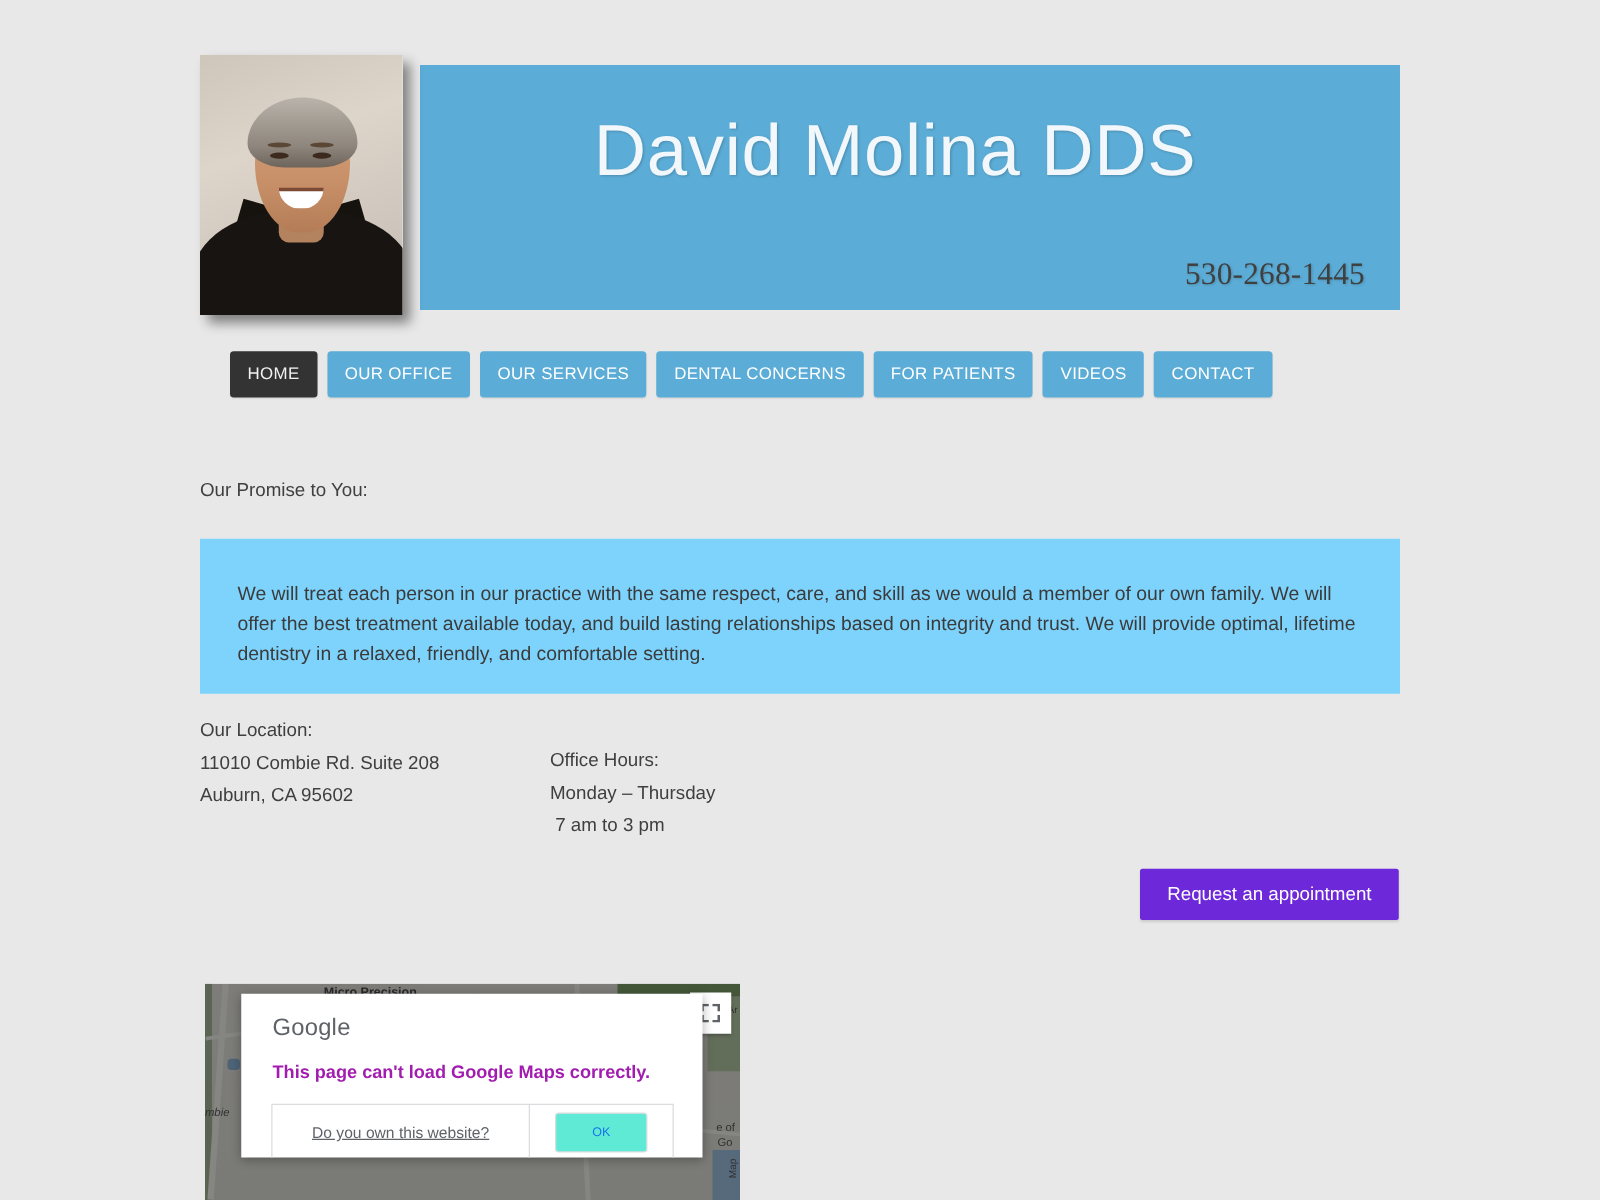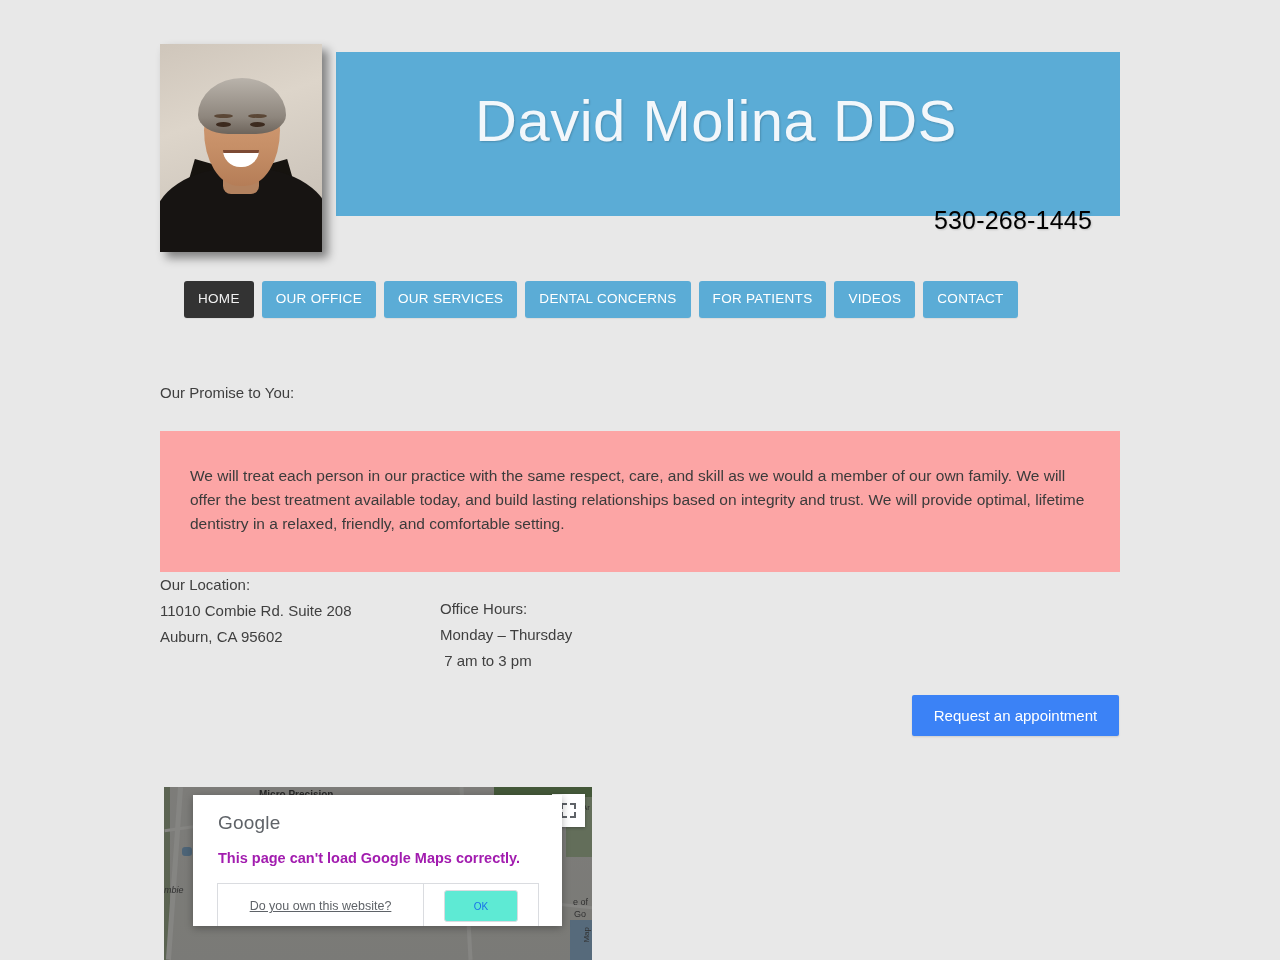--- a/index.html
+++ b/index.html
@@ -29,44 +29,45 @@
     left: 160px;
     top: 44px;
     width: 960px;
     height: 208px;
   }
   .header-banner {
     position: absolute;
     left: 176px;
     top: 8px;
     width: 784px;
-    height: 164px;
+    height: 196px;
     background: #5bacd6;
   }
   .header-title {
     position: absolute;
     left: 0;
     top: 40px;
     width: 760px;
     text-align: center;
     font-size: 58px;
     line-height: 1;
     color: #f2f7fb;
     font-weight: normal;
     letter-spacing: 0.5px;
     text-shadow: 1px 1px 2px rgba(0,0,0,0.18);
   }
   .header-phone {
     position: absolute;
     right: 28px;
     top: 154px;
     font-size: 25px;
-    color: #000000;
+    color: #404040;
     letter-spacing: 0.2px;
     text-shadow: 1px 1px 2px rgba(0,0,0,0.15);
+    font-family: Liberation Serif, serif;
   }
 
   
   .portrait {
     position: absolute;
     left: 0;
     top: 0;
     width: 162px;
     height: 208px;
     background: linear-gradient(160deg, #cfc6bb 0%, #ddd5ca 35%, #cfc7bd 70%, #c3bbb1 100%);
@@ -182,22 +183,22 @@
     left: 160px;
     top: 384px;
     font-size: 15px;
     color: #3f3f3f;
   }
   .promise-box {
     position: absolute;
     left: 160px;
     top: 431px;
     width: 960px;
-    height: 141px;
-    background: #fca5a5;
+    height: 124px;
+    background: #7dd3fc;
   }
   .promise-text {
     position: absolute;
     left: 30px;
     top: 33px;
     width: 900px;
     font-size: 15.5px;
     line-height: 24px;
     color: #3b3b3b;
   }
@@ -211,21 +212,21 @@
   .info-col.location { left: 160px; top: 572px; }
   .info-col.hours    { left: 440px; top: 596px; }
   .info-col .row { white-space: pre; }
 
   .appointment-btn {
     position: absolute;
     left: 912px;
     top: 695px;
     width: 207px;
     height: 41px;
-    background: #3b82f6;
+    background: #6d28d9;
     color: #ffffff;
     font-size: 15px;
     display: flex;
     align-items: center;
     justify-content: center;
     border: none;
     border-radius: 2px;
     cursor: pointer;
     font-family: "Liberation Sans", sans-serif;
     box-shadow: 0 1px 2px rgba(0,0,0,0.12);

